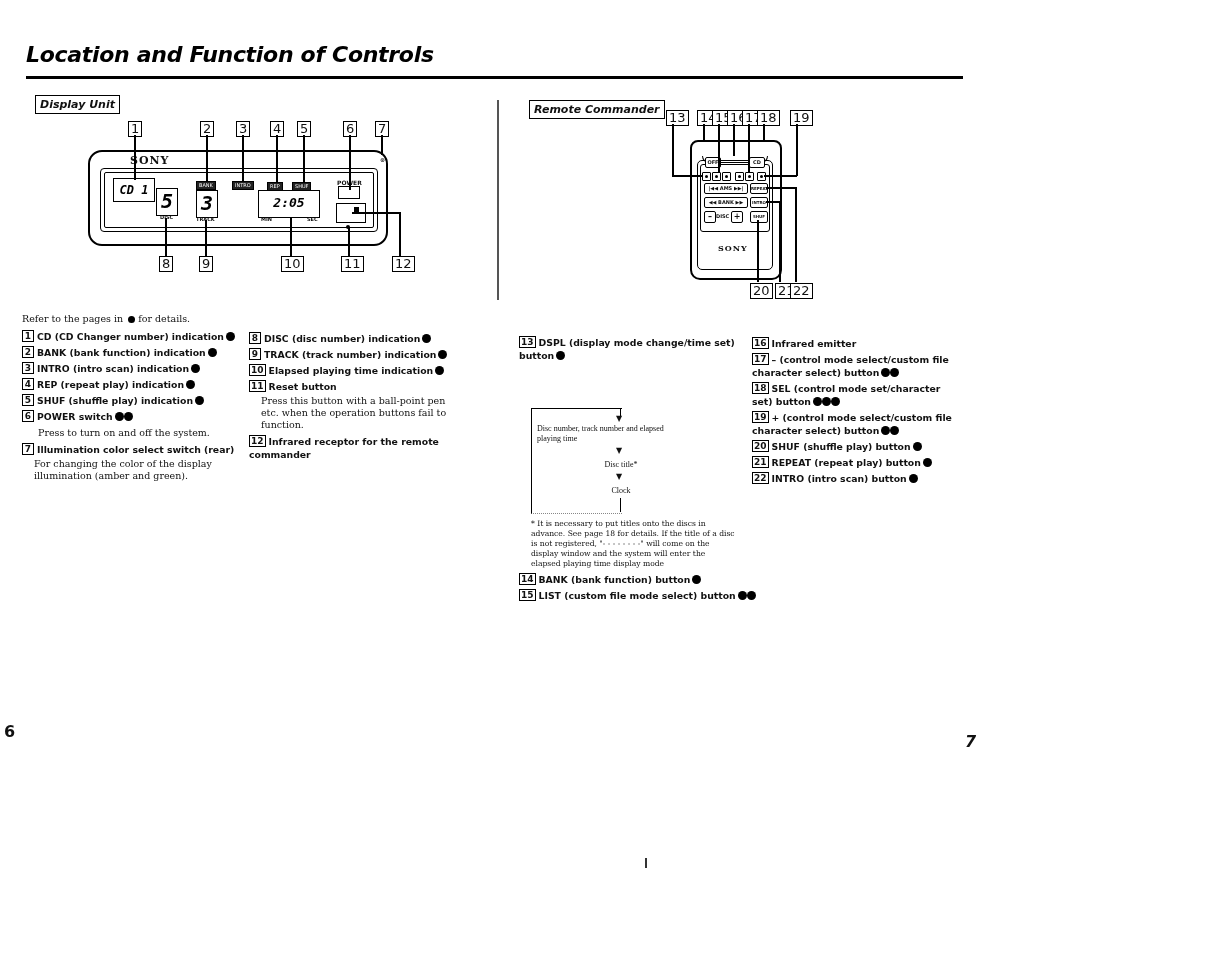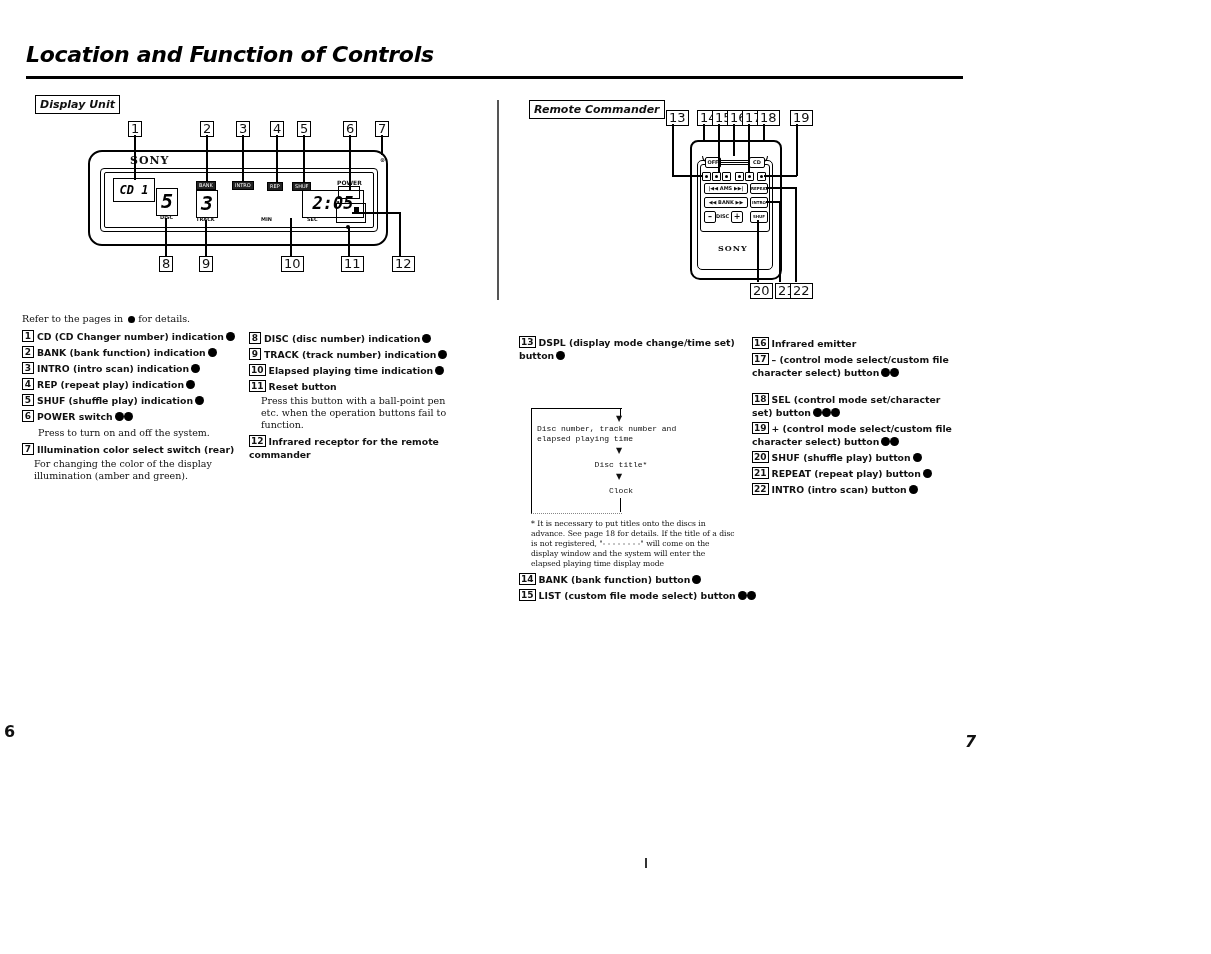--- a/index.html
+++ b/index.html
@@ -17,21 +17,21 @@
   .inner { border:1px solid #000; border-radius:4px; }
   .lcd { border:1px solid #000; font-family:"DejaVu Sans Mono", monospace; font-weight:bold; font-style:italic; color:#000; text-align:center; }
   .tag { border:1px solid #000; background:#222; color:#fff; font-family:"DejaVu Sans", sans-serif; font-size:5px; line-height:7px; padding:0 2px; }
   .tiny { font-family:"DejaVu Sans", sans-serif; font-size:5px; font-weight:bold; }
   .sony { font-family:"DejaVu Serif", serif; font-weight:bold; letter-spacing:1px; }
   .item { font-family:"DejaVu Sans", sans-serif; font-weight:bold; font-size:9.3px; line-height:16px; white-space:nowrap; }
   .item2 { font-family:"DejaVu Sans", sans-serif; font-weight:bold; font-size:9.3px; line-height:13px; }
   .desc { font-family:"DejaVu Serif", serif; font-size:9.5px; line-height:12px; padding-left:12px; }
   .ref { display:inline-block; width:9px; height:9px; border-radius:50%; background:#000; vertical-align:-1px; margin-left:2px; }
   .intro { font-family:"DejaVu Serif", serif; font-size:9.5px; }
-  .flow { font-family:Liberation Mono, monospace; font-size:8px; line-height:10px; text-align:center; }
+  .flow { font-family:Liberation Serif, serif; font-size:8px; line-height:10px; text-align:center; }
   .note { font-family:"DejaVu Serif", serif; font-size:7.6px; line-height:10px; }
   .pagenum { font-family:"DejaVu Sans", sans-serif; font-weight:bold; font-size:16px; }
   .rbtn { position:absolute; border:1px solid #000; border-radius:2px; background:#fff; font-family:"DejaVu Sans", sans-serif; font-size:5px; font-weight:bold; text-align:center; line-height:9px; }
   .rdot { position:absolute; width:7px; height:7px; border:1px solid #000; background:#fff; border-radius:1px; }
   .rdot::after { content:""; position:absolute; left:2px; top:2px; width:3px; height:3px; background:#000; border-radius:50%; }
 </style>
 </head>
 <body>
 
 <div class="abs title">Location and Function of Controls</div>
@@ -56,21 +56,21 @@
 
   <div class="abs lcd" style="left:113px;top:178px;width:40px;height:22px;font-size:12px;line-height:22px;">CD 1</div>
   <div class="abs lcd" style="left:156px;top:188px;width:20px;height:26px;font-size:20px;line-height:24px;">5</div>
   <div class="abs tiny" style="left:160px;top:214px;">DISC</div>
   <div class="abs tag" style="left:196px;top:181px;">BANK</div>
   <div class="abs lcd" style="left:196px;top:190px;width:20px;height:26px;font-size:20px;line-height:24px;">3</div>
   <div class="abs tiny" style="left:196px;top:216px;">TRACK</div>
   <div class="abs tag" style="left:232px;top:181px;">INTRO</div>
   <div class="abs tag" style="left:267px;top:182px;">REP</div>
   <div class="abs tag" style="left:292px;top:182px;">SHUF</div>
-  <div class="abs lcd" style="left:258px;top:190px;width:60px;height:26px;font-size:17px;line-height:24px;margin-left:44px;">2:05</div>
+  <div class="abs lcd" style="left:258px;top:190px;width:60px;height:26px;font-size:13px;line-height:24px;">2:05</div>
   <div class="abs tiny" style="left:261px;top:216px;">MIN</div>
   <div class="abs tiny" style="left:307px;top:216px;">SEC</div>
 
   <div class="abs tiny" style="left:337px;top:179px;font-size:6px;">POWER</div>
   <div class="abs" style="left:338px;top:186px;width:20px;height:11px;border:1px solid #000;"></div>
   <div class="abs" style="left:336px;top:203px;width:28px;height:18px;border:1px solid #000;">
     <div class="abs" style="left:17px;top:3px;width:5px;height:5px;background:#000;"></div>
   </div>
   <div class="abs" style="left:346px;top:225px;width:4px;height:4px;border-radius:50%;background:#000;"></div>
   <div class="abs" style="left:380px;top:156px;font-size:6px;">⊛</div>
@@ -200,21 +200,21 @@
 
 <div class="abs note" style="left:531px;top:519px;width:205px;">* It is necessary to put titles onto the discs in advance. See page 18 for details. If the title of a disc is not registered, "- - - - - - - -" will come on the display window and the system will enter the elapsed playing time display mode</div>
 
 <div class="abs" style="left:519px;top:572px;width:240px;">
   <div class="item"><span class="numsm">14</span><span>BANK (bank function) button</span><span class="ref"></span></div>
   <div class="item"><span class="numsm">15</span><span>LIST (custom file mode select) button</span><span class="ref"></span><span class="ref" style="margin-left:0"></span></div>
 </div>
 
 <div class="abs" style="left:752px;top:337px;width:200px;">
   <div class="item2" style="margin-bottom:3px;"><span class="numsm">16</span><span>Infrared emitter</span></div>
-  <div class="item2" style="margin-bottom:14px;"><span class="numsm">17</span><span>– (control mode select/custom file character select) button</span><span class="ref"></span><span class="ref" style="margin-left:0"></span></div>
+  <div class="item2" style="margin-bottom:3px;"><span class="numsm">17</span><span>– (control mode select/custom file character select) button</span><span class="ref"></span><span class="ref" style="margin-left:0"></span></div>
   <div class="item2" style="margin-bottom:3px;"><span class="numsm">18</span><span>SEL (control mode set/character set) button</span><span class="ref"></span><span class="ref" style="margin-left:0"></span><span class="ref" style="margin-left:0"></span></div>
   <div class="item2" style="margin-bottom:3px;"><span class="numsm">19</span><span>+ (control mode select/custom file character select) button</span><span class="ref"></span><span class="ref" style="margin-left:0"></span></div>
   <div class="item2" style="margin-bottom:3px;"><span class="numsm">20</span><span>SHUF (shuffle play) button</span><span class="ref"></span></div>
   <div class="item2" style="margin-bottom:3px;"><span class="numsm">21</span><span>REPEAT (repeat play) button</span><span class="ref"></span></div>
   <div class="item2"><span class="numsm">22</span><span>INTRO (intro scan) button</span><span class="ref"></span></div>
 </div>
 
 <div class="abs pagenum" style="left:4px;top:722px;">6</div>
 <div class="abs pagenum" style="left:965px;top:732px;font-style:italic;">7</div>
 

